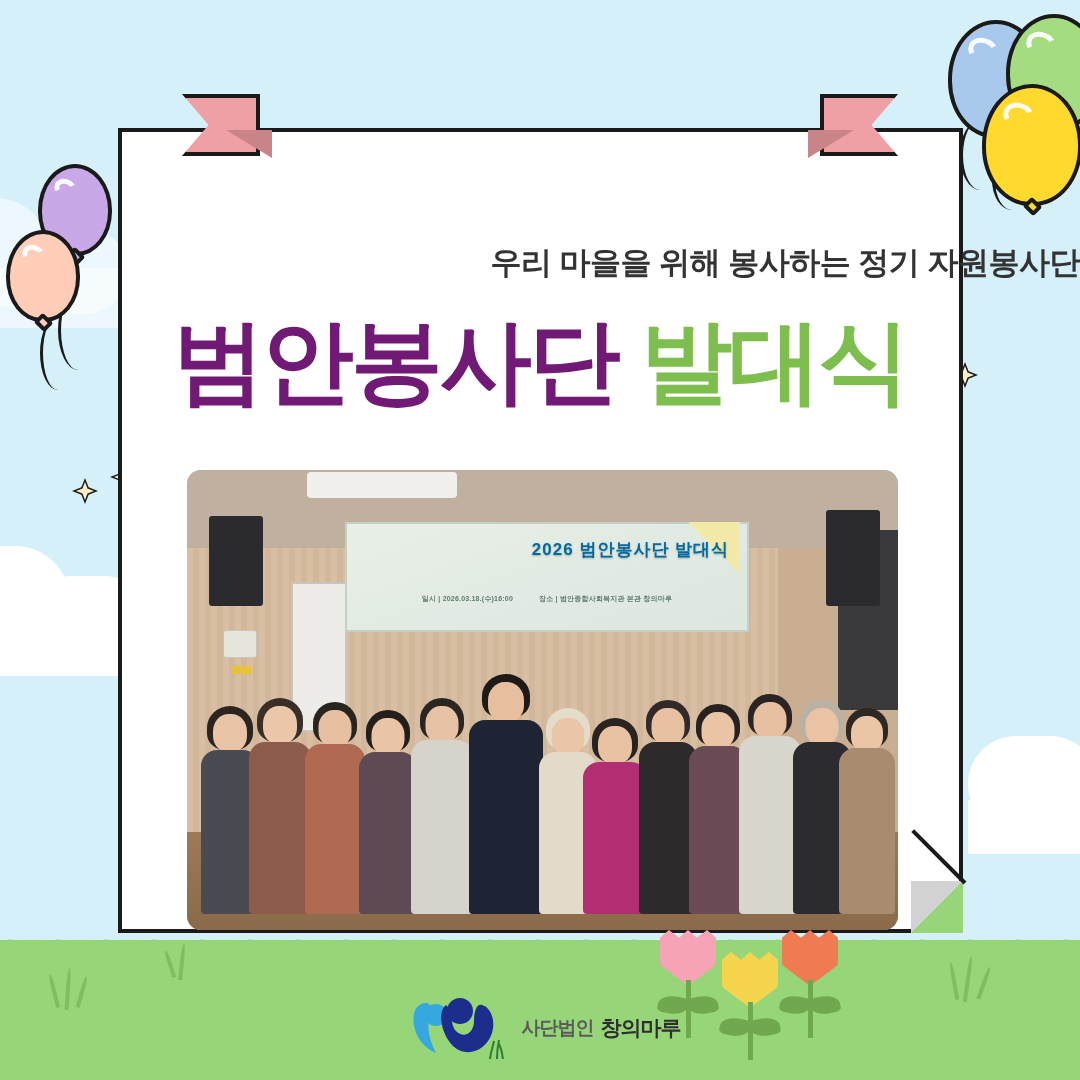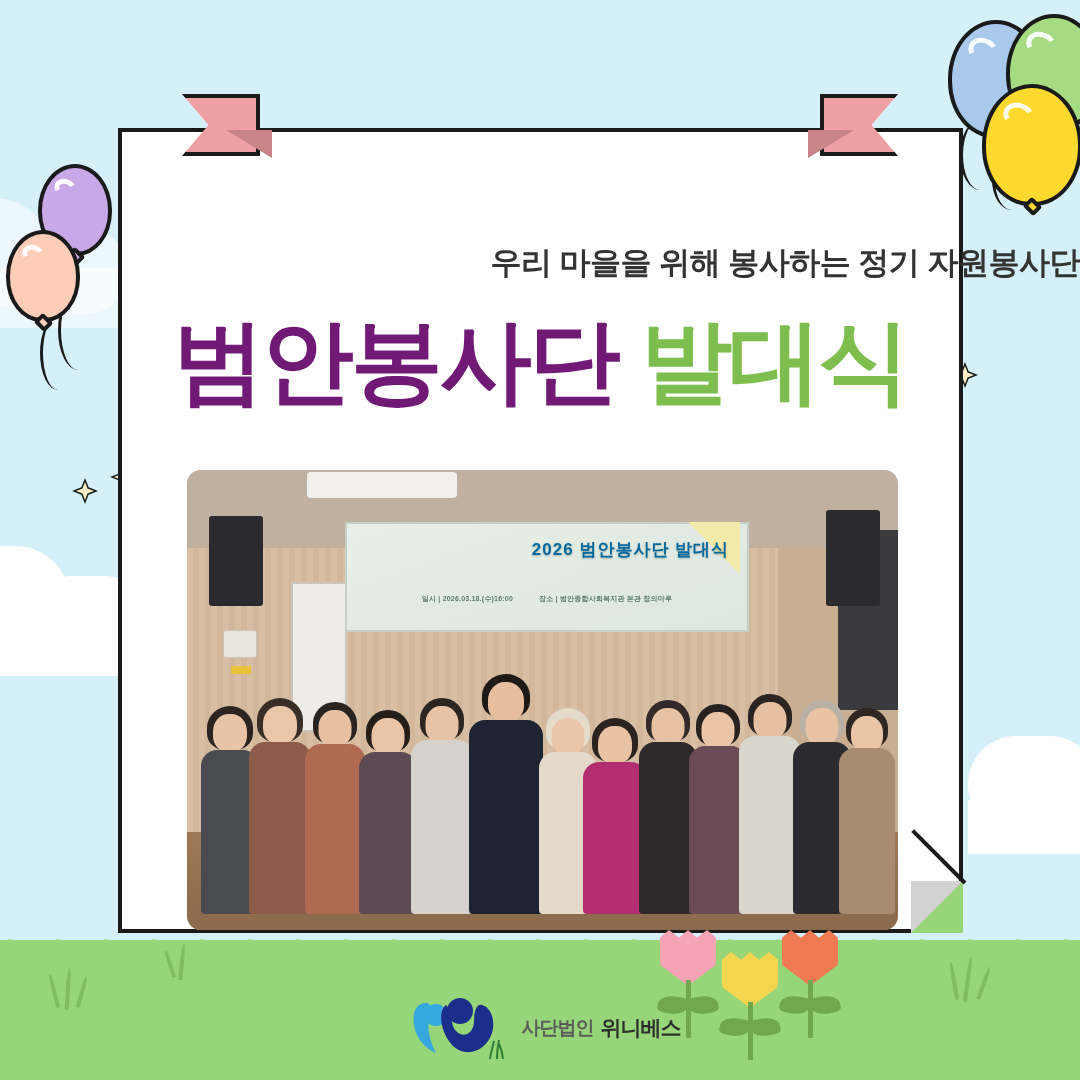--- a/index.html
+++ b/index.html
@@ -394,18 +394,18 @@
       </svg>
       <svg class="logo-grass" viewBox="0 0 22 22">
         <path d="M4 22 C5 14 7 9 8 4" stroke="#2F7D32" stroke-width="2" fill="none"></path>
         <path d="M11 22 C11 13 12 8 13 3" stroke="#2F7D32" stroke-width="2" fill="none"></path>
         <path d="M17 22 C16 15 15 11 13 7" stroke="#2F7D32" stroke-width="2" fill="none"></path>
       </svg>
     </div>
     <div class="logo-text">
       <div class="logo-sub">
         <span class="logo-sub-a">사단법인</span>
-        <span class="logo-sub-b">위니베스</span>
+        <span class="logo-sub-b">창의마루</span>
       </div>
     </div>
   </div>
 
 </div>
 
 </body></html>

